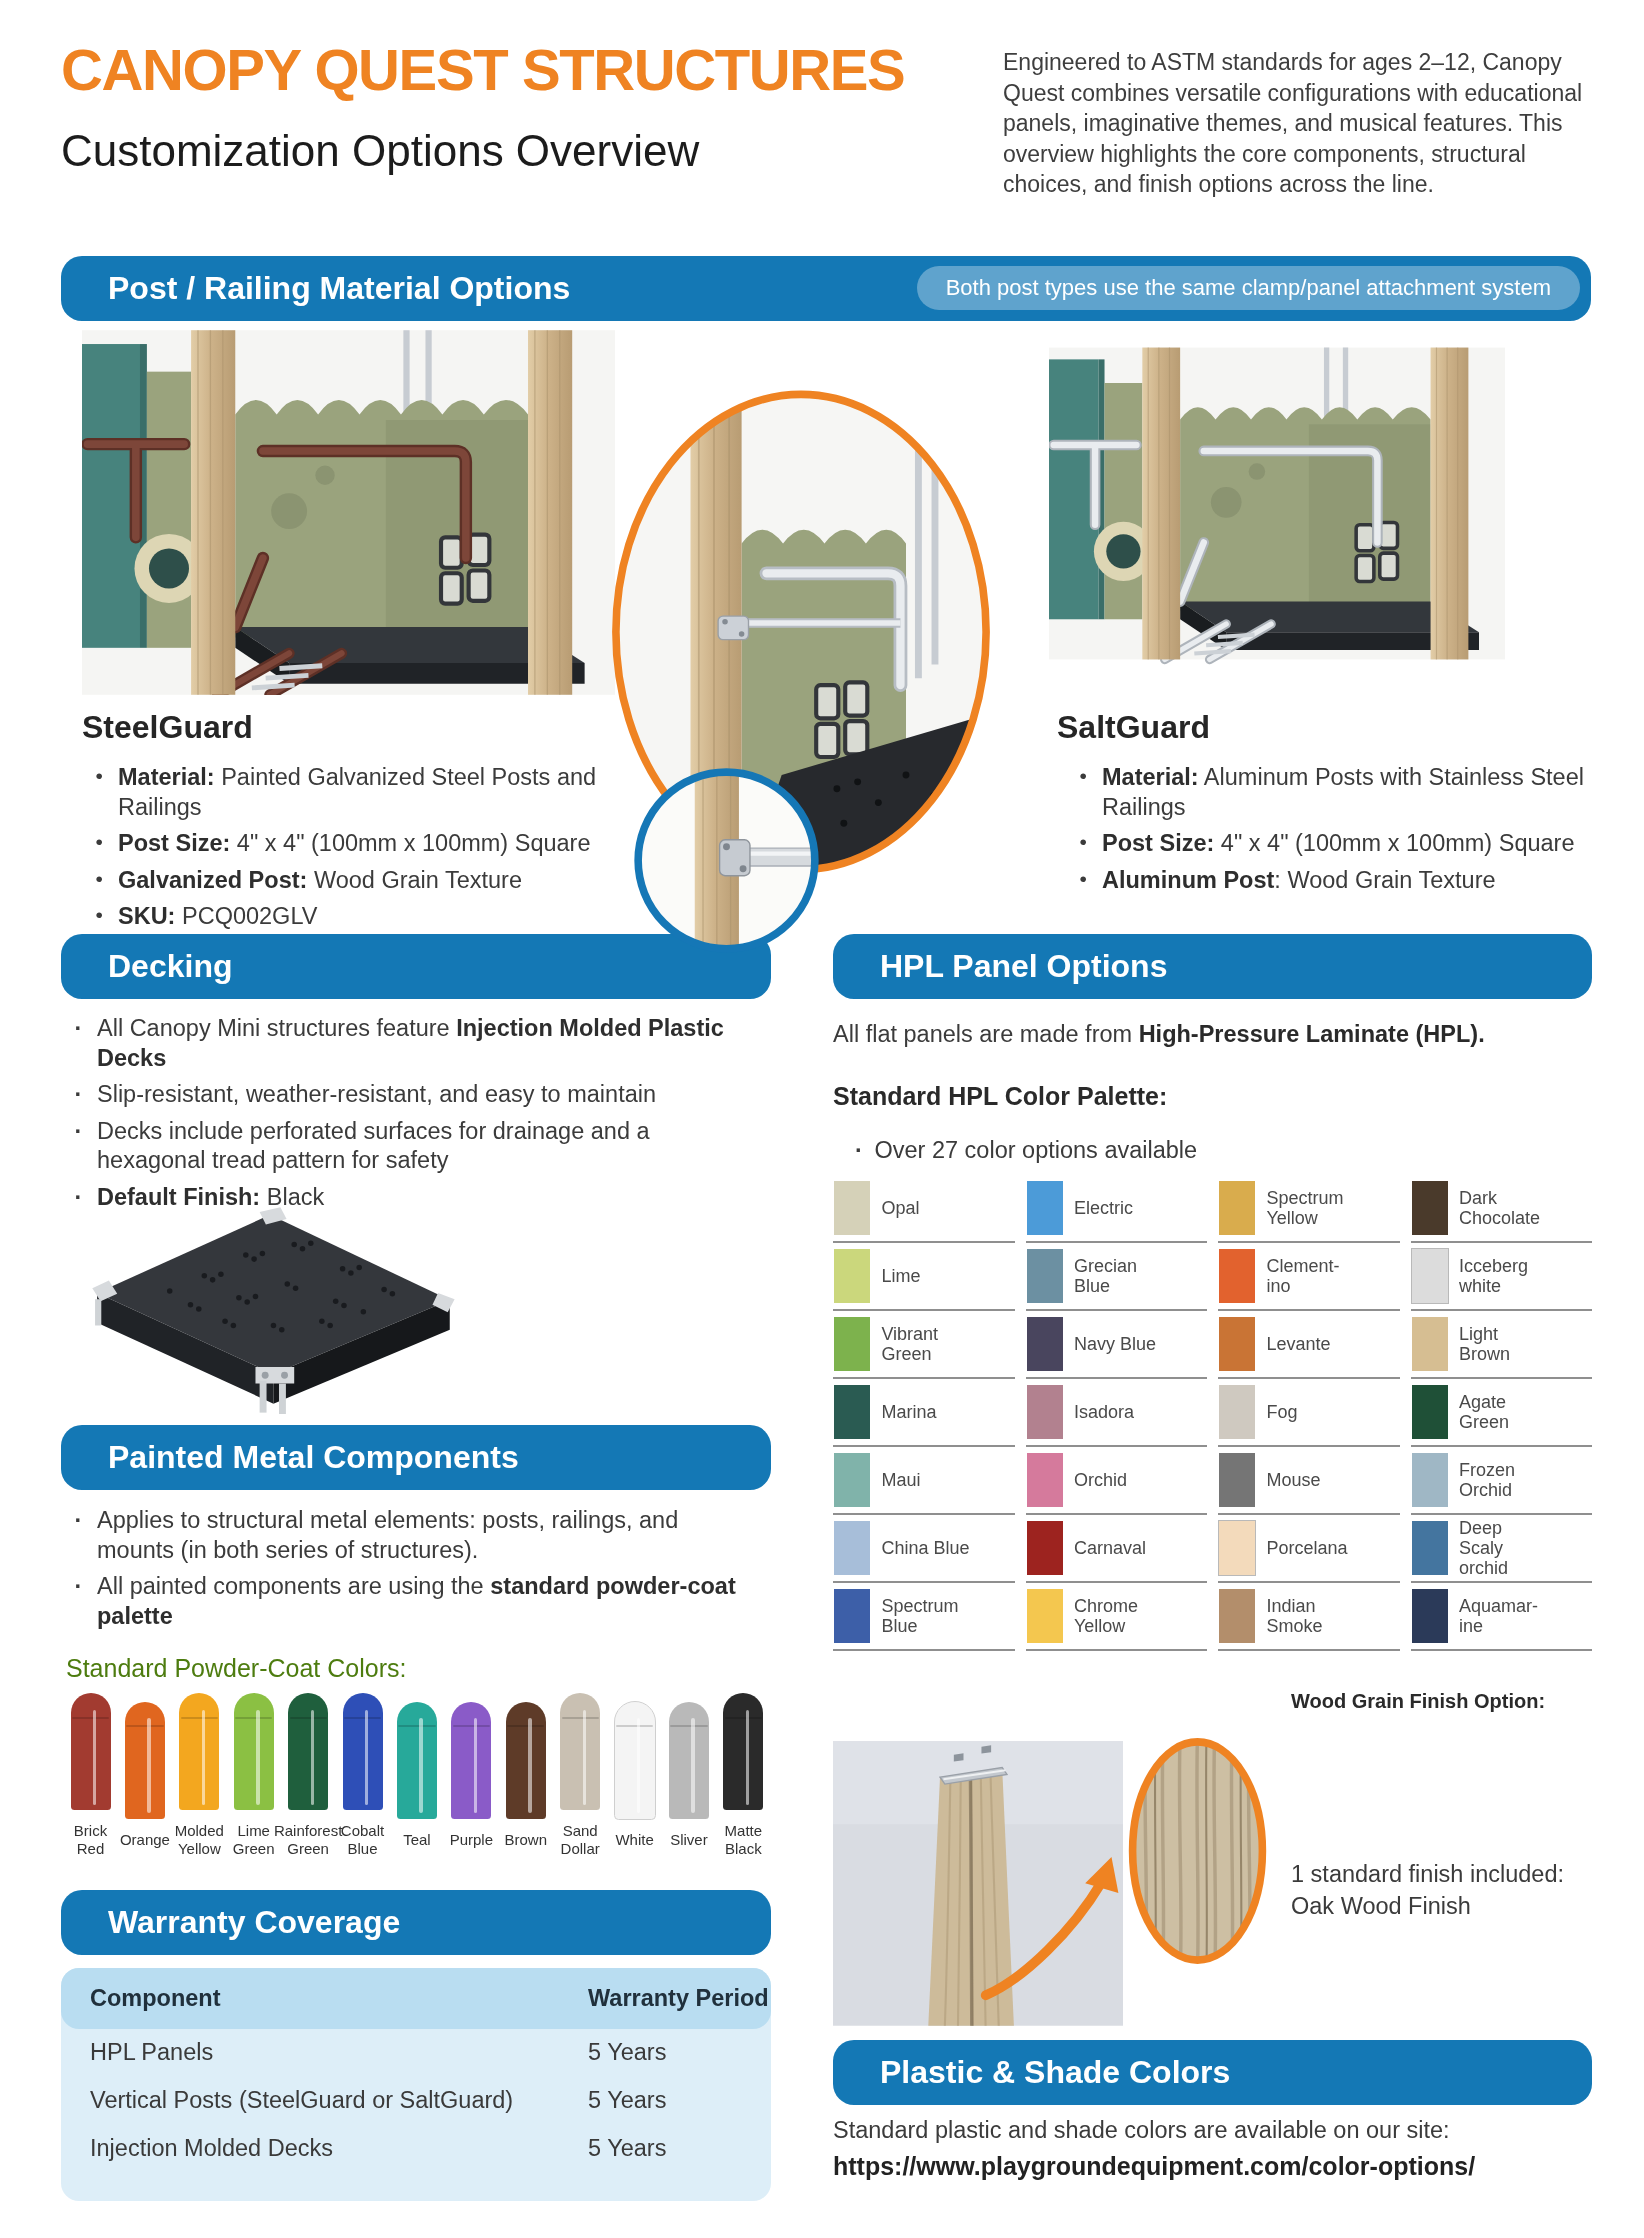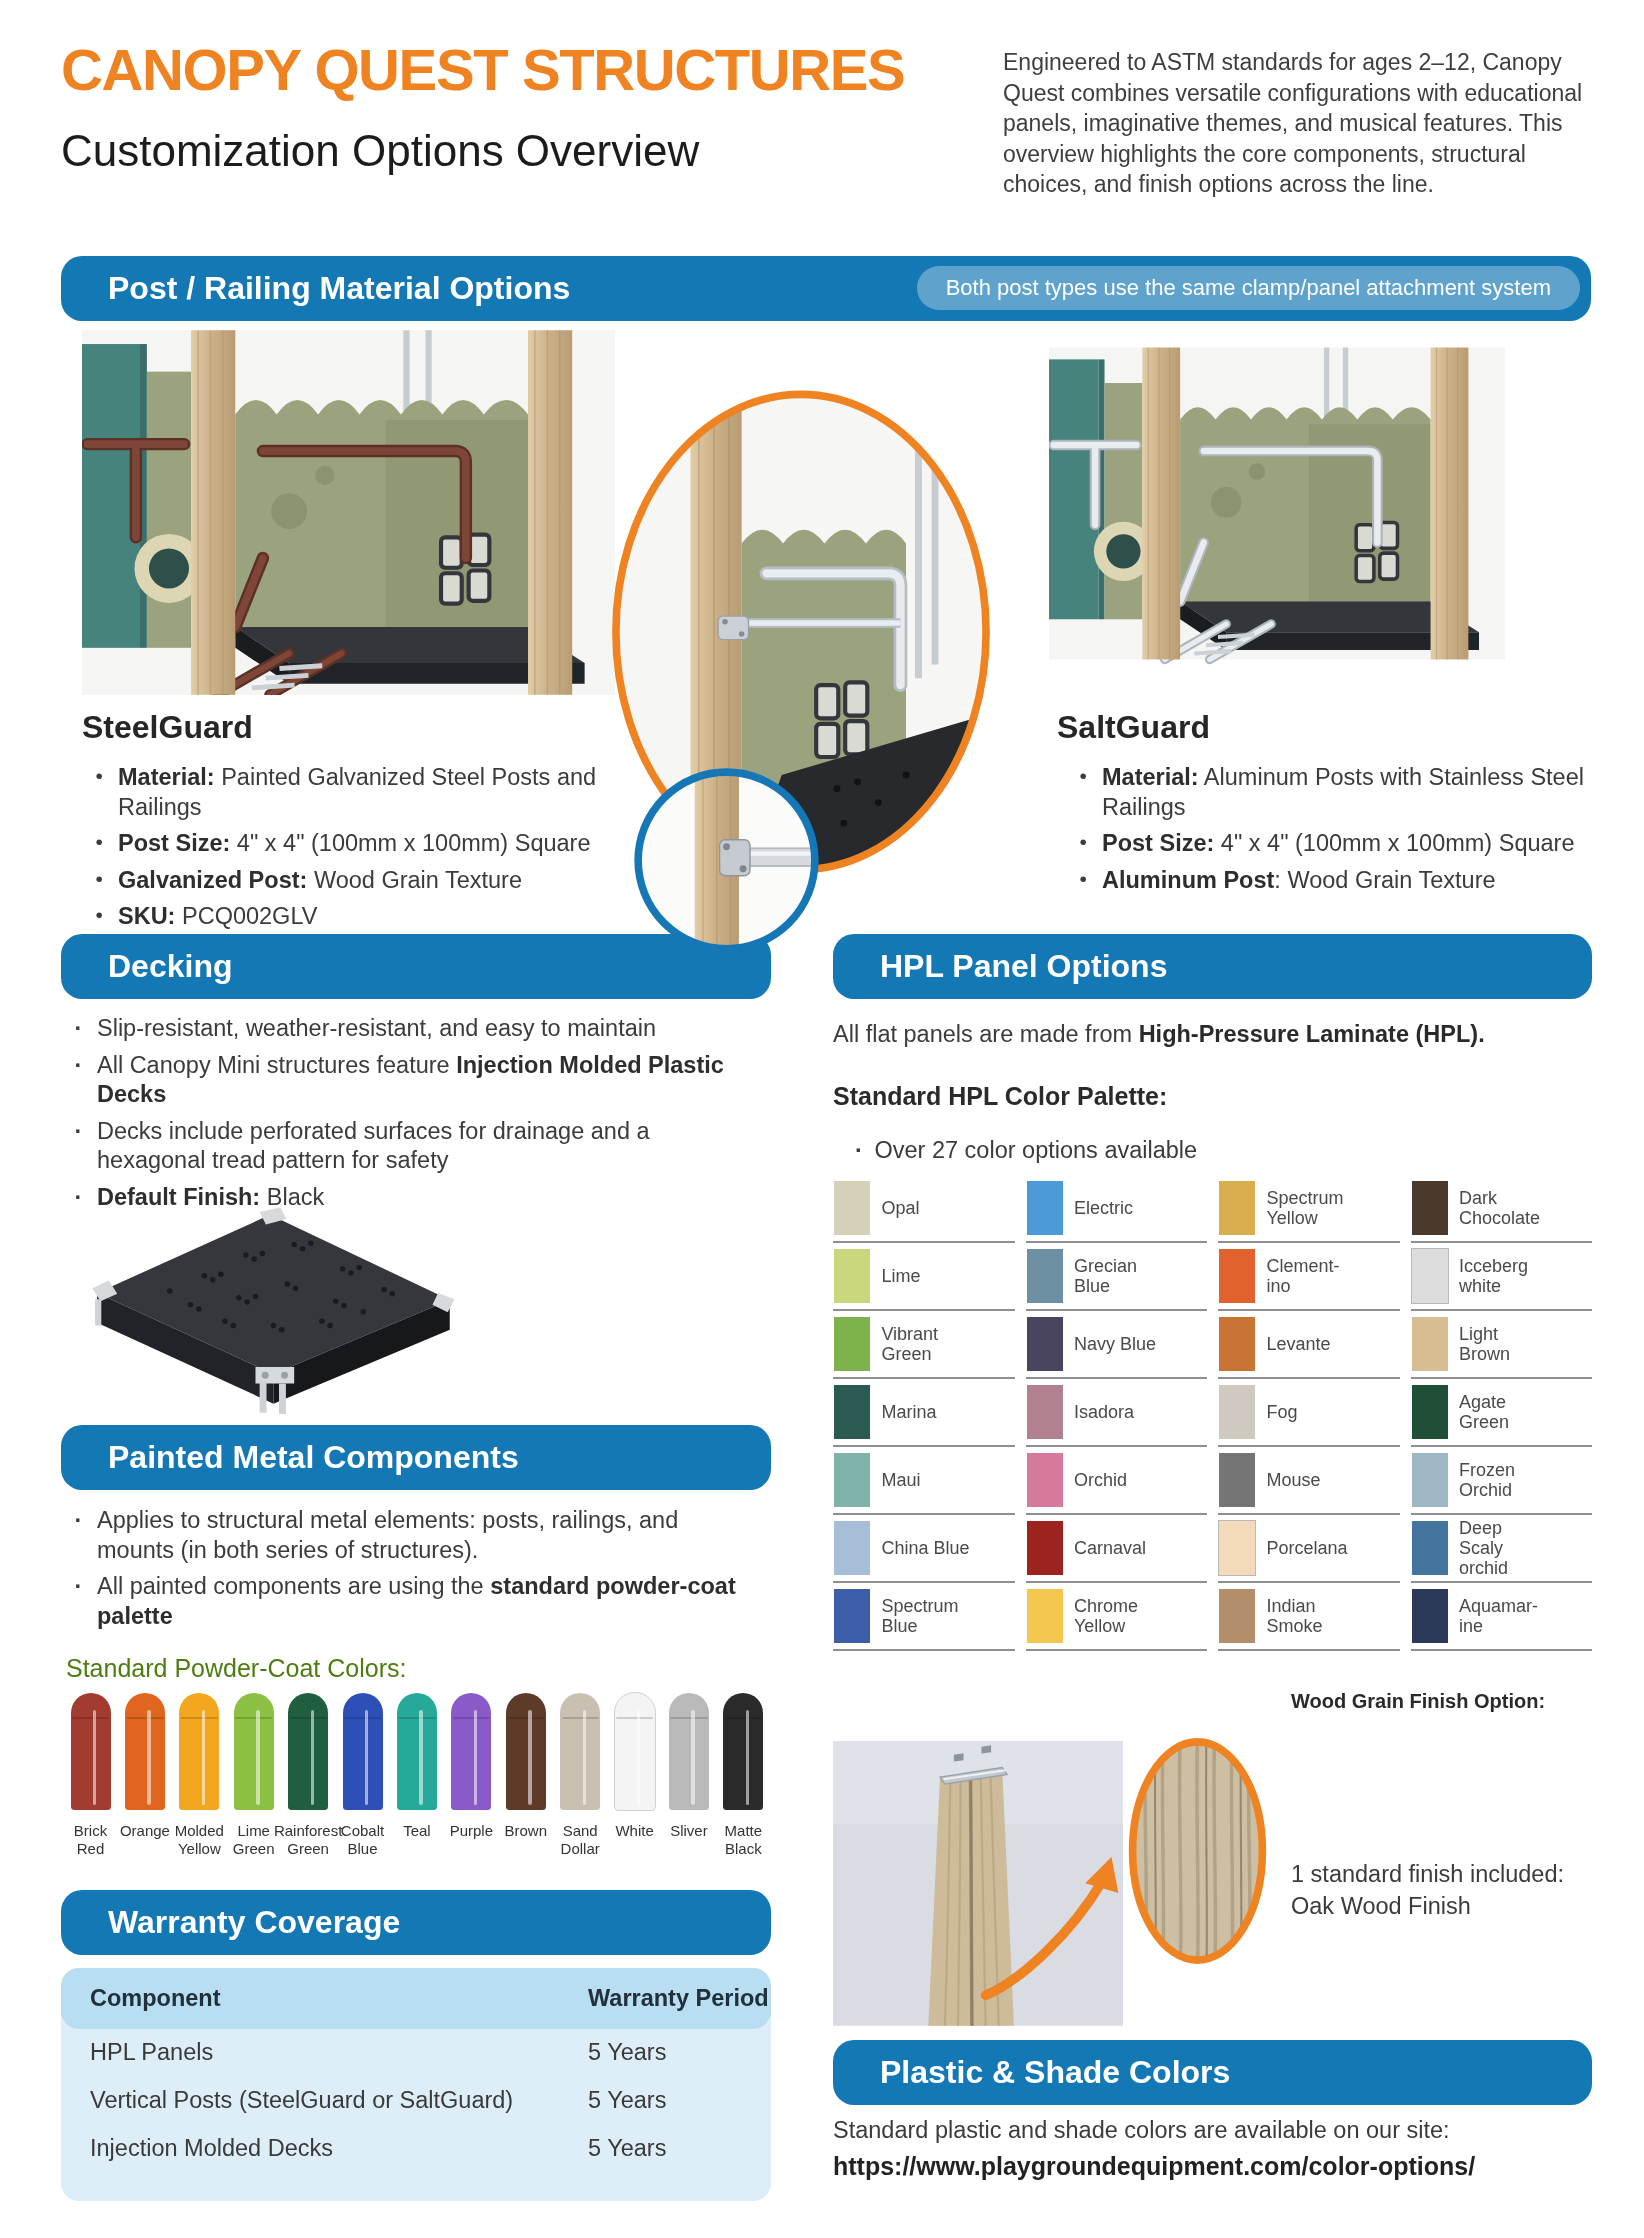--- a/index.html
+++ b/index.html
@@ -63,21 +63,21 @@
   #hpl-note::before{content:"\00B7";position:absolute;left:4.1px;font-weight:bold;}
   .hpl-grid{position:absolute;left:833px;top:1175px;width:759px;display:grid;
             grid-template-columns:repeat(4,1fr);column-gap:11px;}
   .hpl-cell{height:66px;border-bottom:2.1px solid #8f8f8f;display:flex;align-items:center;}
   .hpl-sw{width:36px;height:54px;flex:0 0 36px;margin-left:1.4px;}
   .hpl-sw.bordered{outline:1.4px solid #b9b9b9;}
   .hpl-name{margin-left:11px;font-size:18px;color:#4a4a4a;line-height:1.12;width:90px;}
 
   
   #powder-label{position:absolute;left:66px;top:1654px;font-size:25px;font-weight:normal;color:#4d7c0f;}
-  .pc-row{position:absolute;left:64px;top:1693px;width:706px;display:flex;justify-content:space-between;}
+  .pc-row{position:absolute;left:64px;top:1693px;width:706px;display:flex;justify-content:space-between;align-items:center;}
   .pc-item{width:53px;display:flex;flex-direction:column;align-items:center;}
   .pc-post{width:40px;height:117px;border-radius:20px 20px 3.5px 3.5px;position:relative;}
   .pc-post.bordered{outline:1.4px solid #cfcfcf;}
   .pc-post::before{content:"";position:absolute;left:1.4px;right:1.4px;top:23.5px;height:2.1px;
                    background:rgba(0,0,0,0.16);border-radius:1.4px;}
   .pc-post::after{content:"";position:absolute;left:56%;top:16.6px;bottom:5.5px;width:3.5px;
                   background:rgba(255,255,255,0.55);border-radius:2.1px;}
   .pc-label{margin-top:12.4px;font-size:15px;color:#333;text-align:center;line-height:1.18;}
 
   
@@ -248,23 +248,23 @@
 
       <div class="li"><span></span><b>Aluminum Post</b><span>: Wood Grain Texture</span></div>
 
     </div>
 
   <div class="bar" id="bar-decking">
     <span class="bar-label">Decking</span>
   </div>
   <div class="blist small-dot" id="list-decking">
 
+      <div class="li"><span>All Canopy Mini structures feature </span><b>Injection Molded Plastic Decks</b><span></span></div>
+
       <div class="li"><span>Slip-resistant, weather-resistant, and easy to maintain</span><b></b><span></span></div>
-
-      <div class="li"><span>All Canopy Mini structures feature </span><b>Injection Molded Plastic Decks</b><span></span></div>
 
       <div class="li"><span>Decks include perforated surfaces for drainage and a hexagonal tread pattern for safety</span><b></b><span></span></div>
 
       <div class="li"><span></span><b>Default Finish:</b><span> Black</span></div>
     </div>
 
   <div class="photo" id="deck-image">
     <svg viewBox="0 0 590 350">
       <polygon points="45,175 295,62 555,185 300,292" fill="#34373c"></polygon>
       <g fill="#15171a" opacity="0.85">

